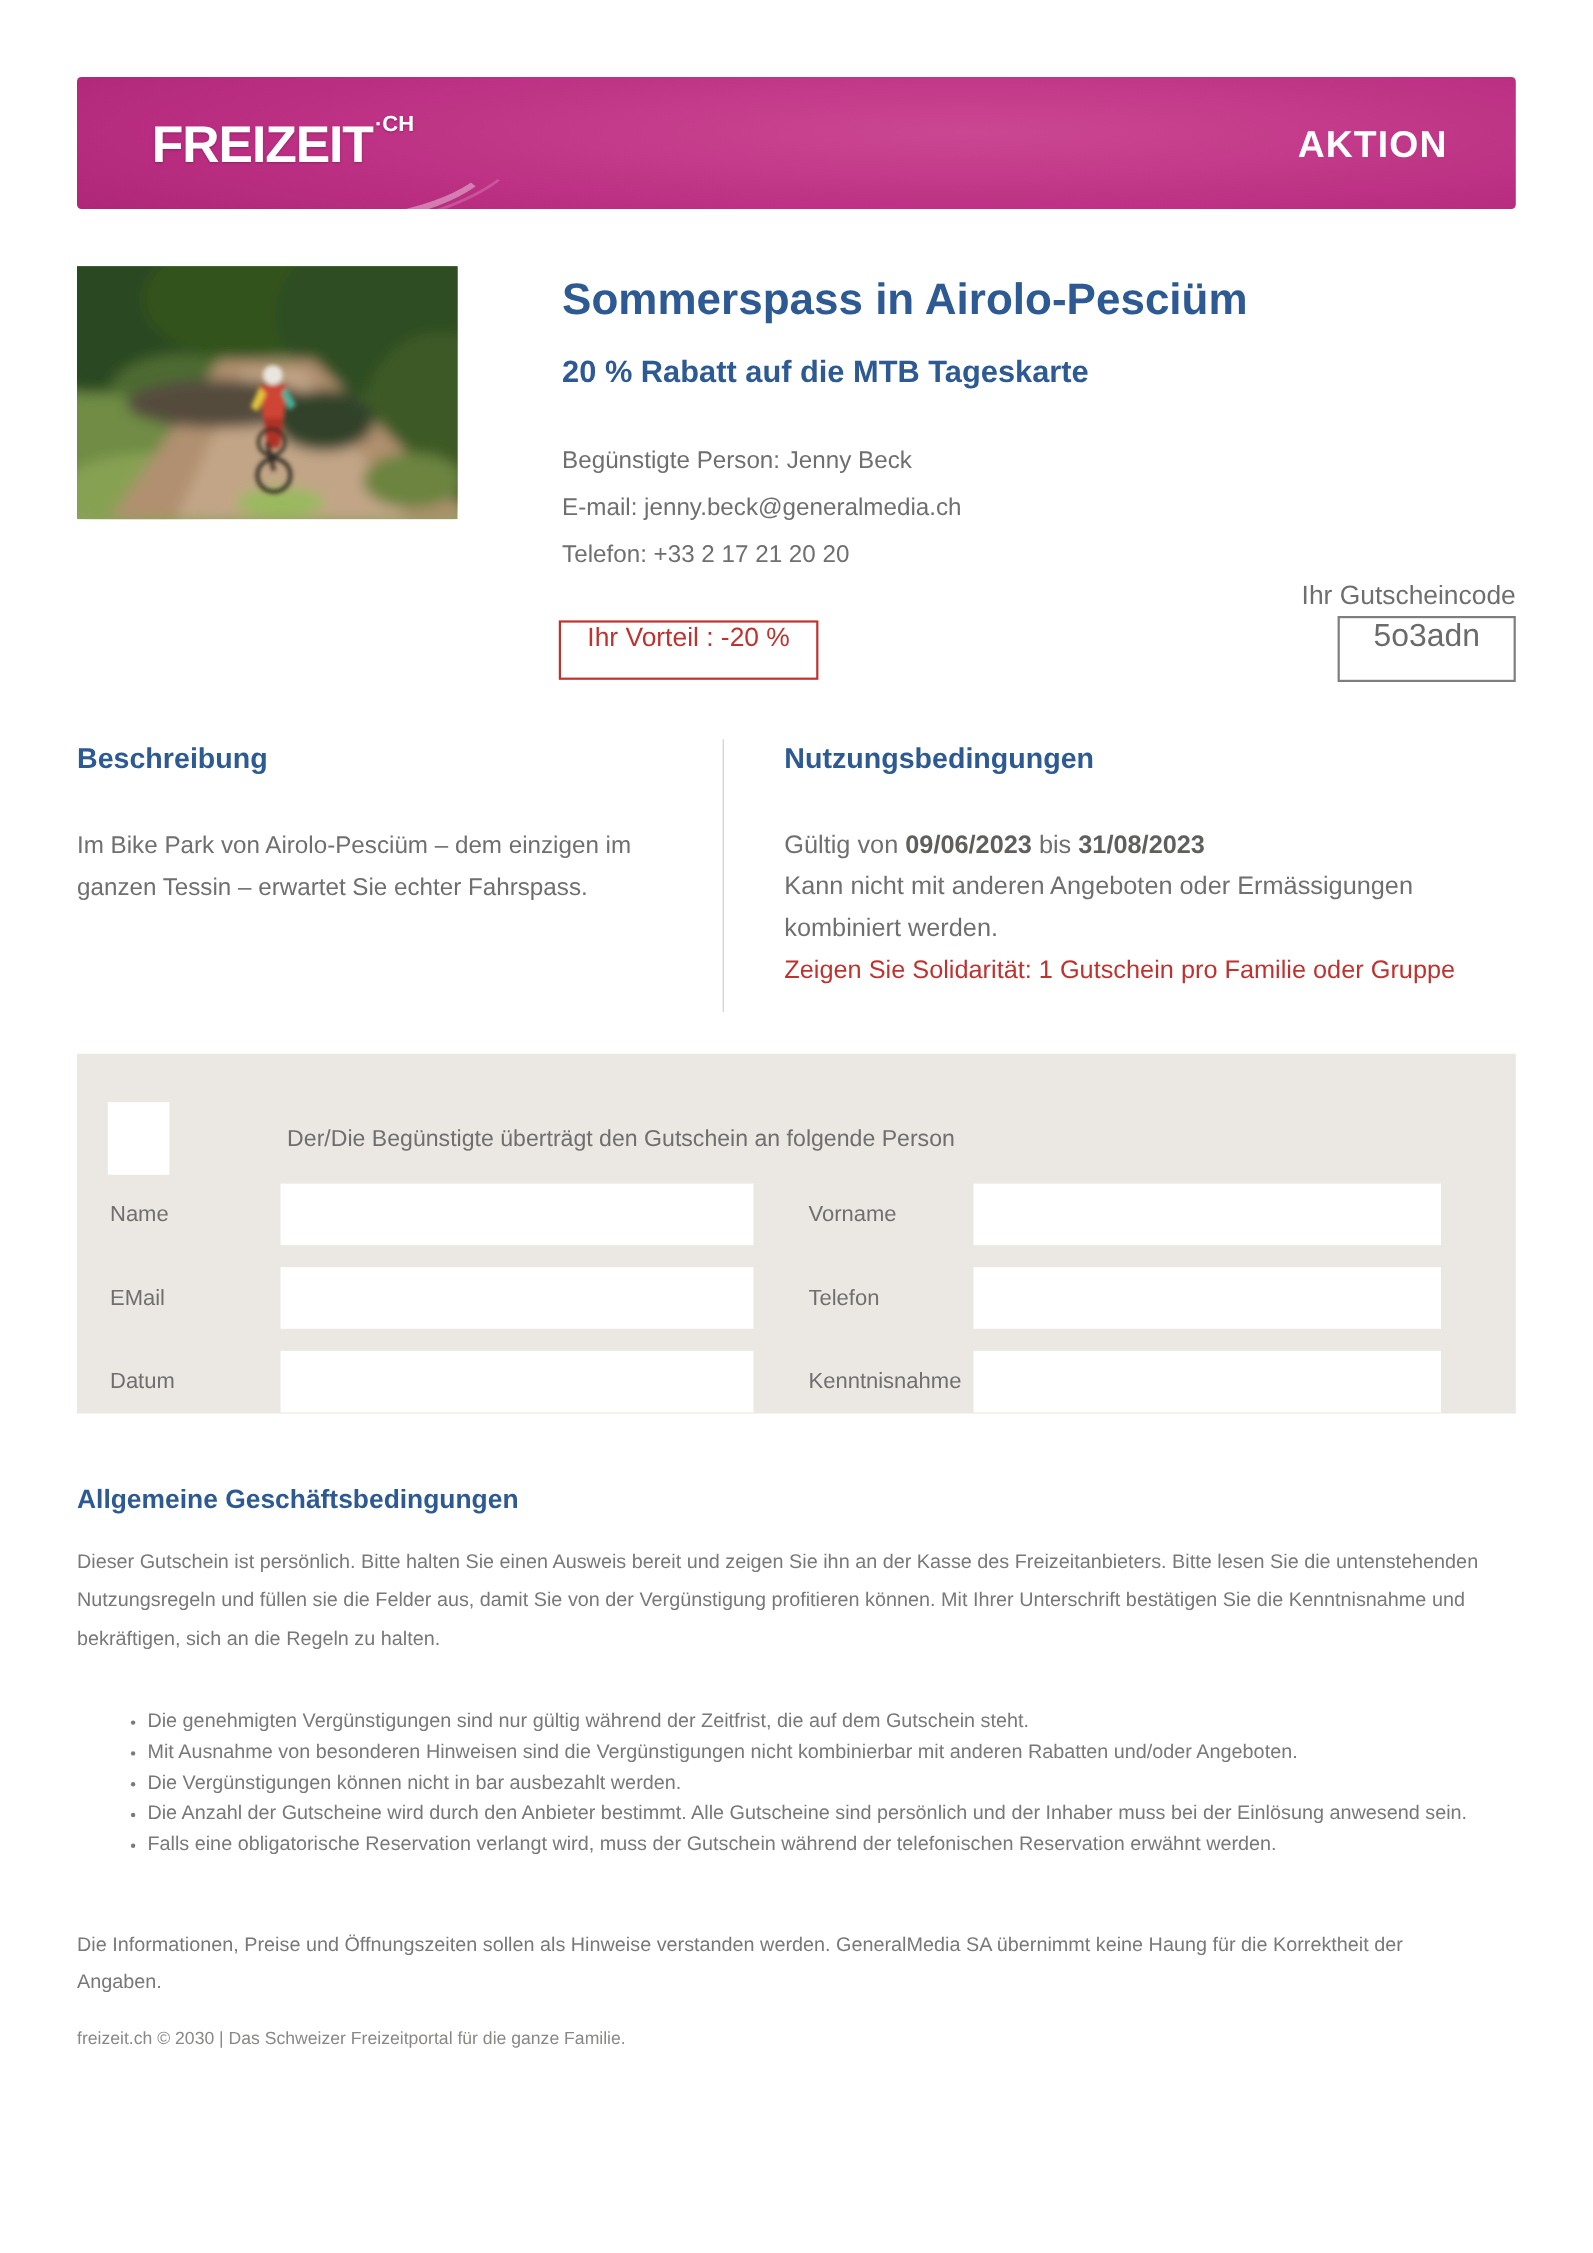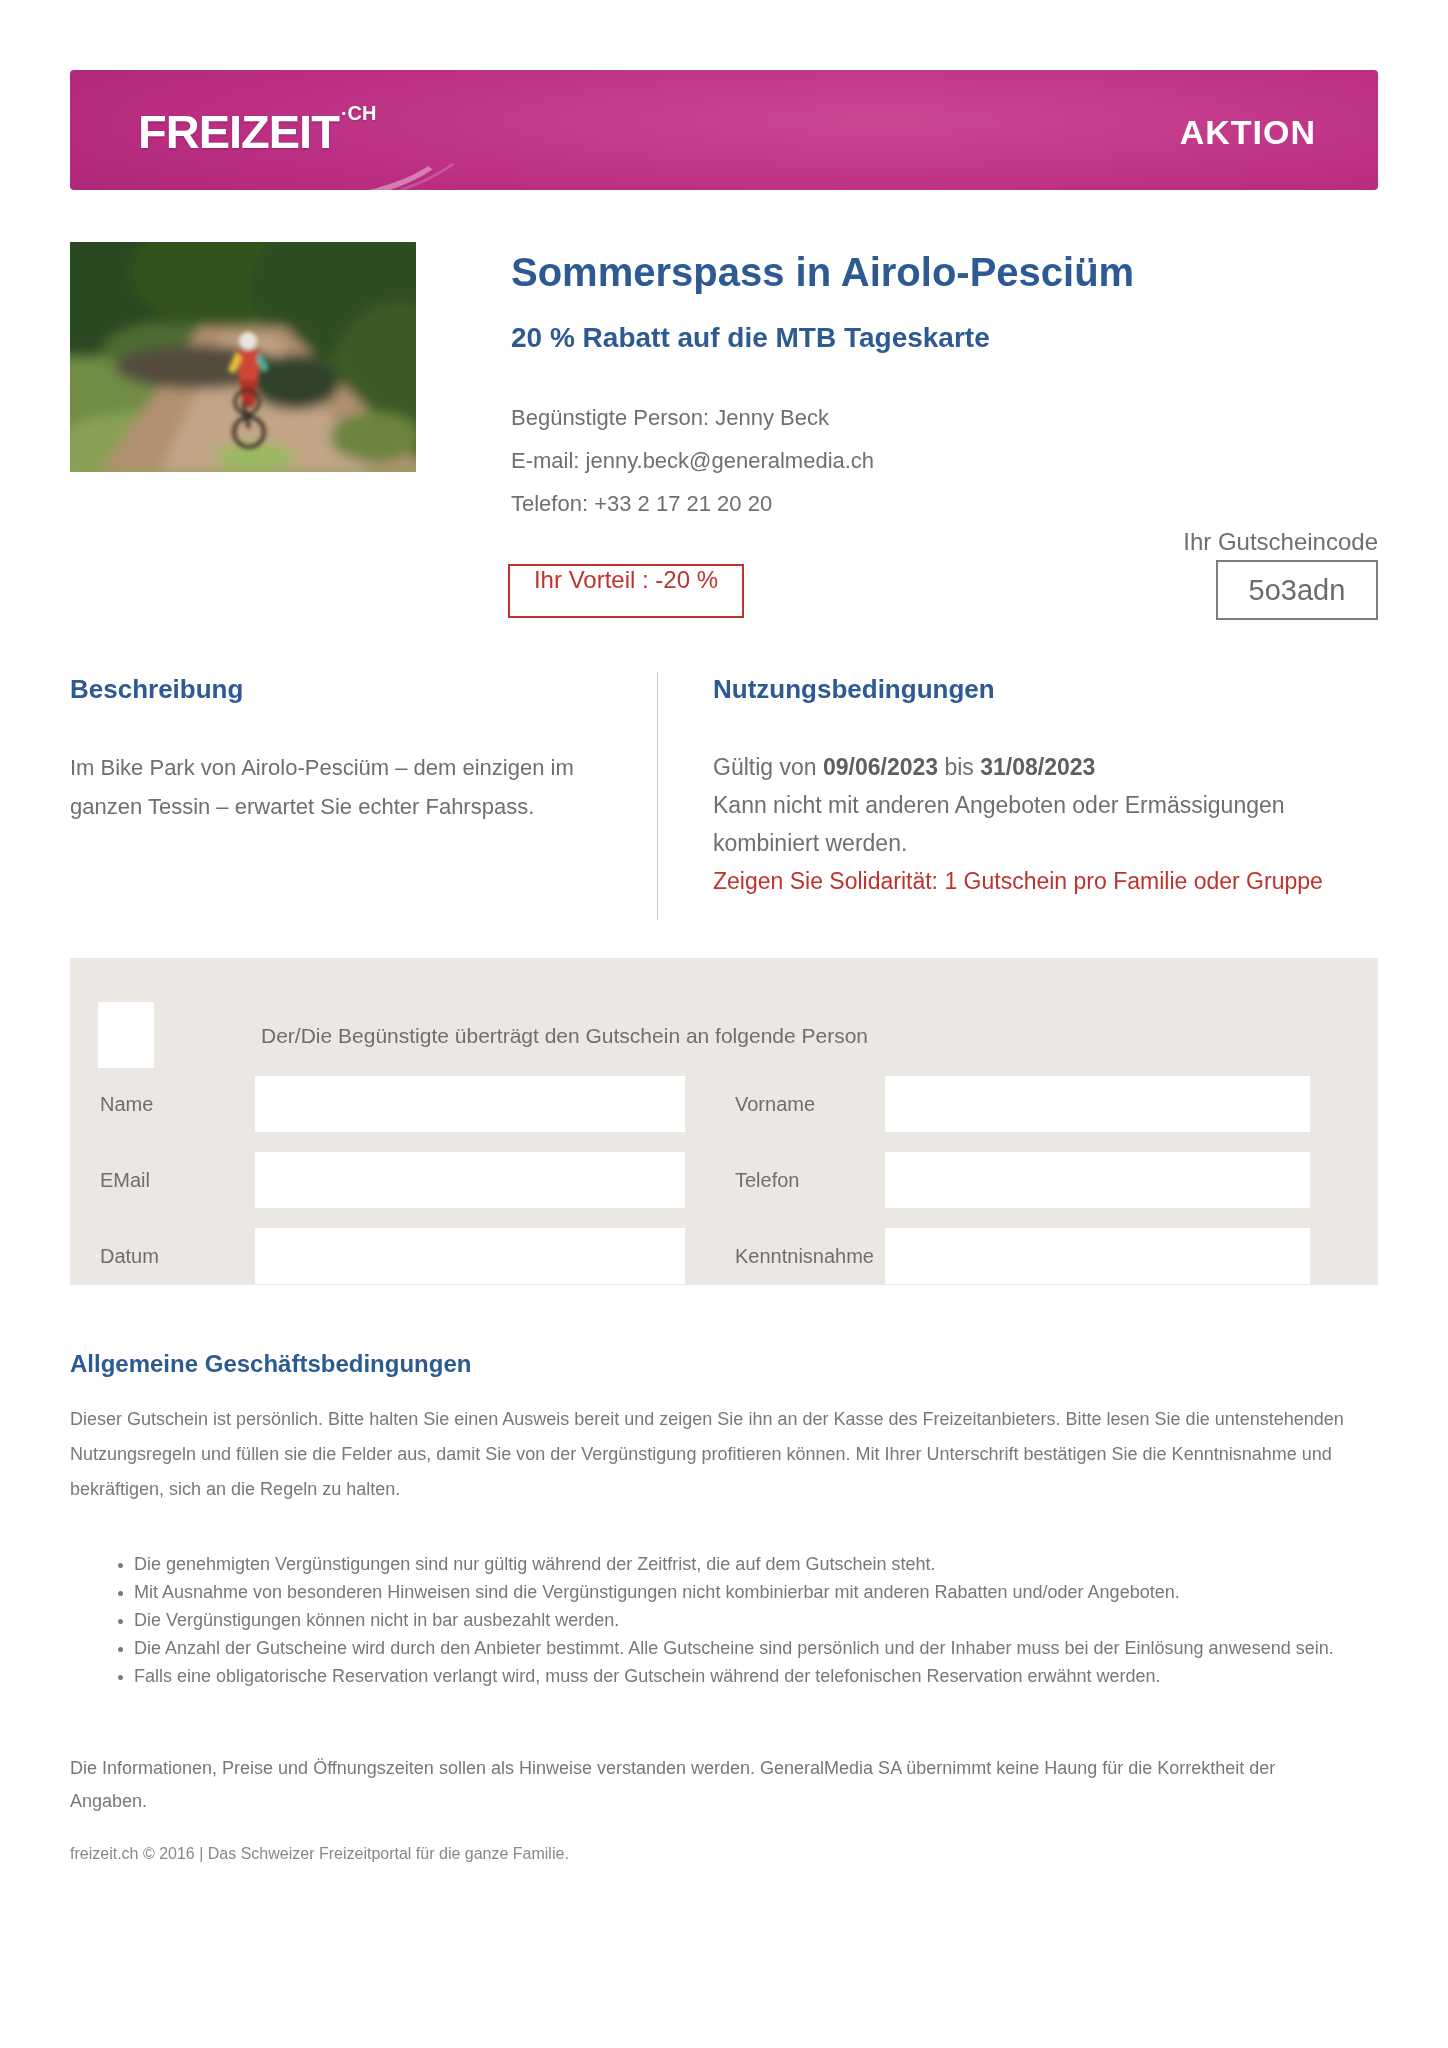--- a/index.html
+++ b/index.html
@@ -40,21 +40,21 @@
 
   
   .photo { left:70px; top:242px; width:346px; height:230px; display:block; }
   .offer-title { left:511px; top:250px; width:680px; font-size:40px; font-weight:bold; color:#2d5a93; }
   .offer-subtitle { left:511px; top:322px; width:680px; font-size:28px; font-weight:bold; color:#2d5a93; }
   .offer-details { left:511px; top:396px; width:680px; font-size:22px; line-height:43px; color:#6f6f6f; }
 
   .code-label { right:70px; top:528px; font-size:24px; color:#6f6f6f; text-align:right; }
   .code-box {
     left:1216px; top:560px; width:162px; height:60px;
-    border:2px solid #7e7e7e; display:flex; align-items:center; justify-content:center;
+    border:2px solid #7e7e7e; display:flex; justify-content:center;
     font-size:29px; color:#6b6b6b;
   }
   .advantage-box {
     left:508px; top:564px; width:236px; height:54px;
     border:2px solid #c0322e; display:flex; align-items:flex-start; justify-content:center;
     font-size:24px; color:#c0322e;
   }
 
   
   .col-heading { font-size:26px; font-weight:bold; color:#2d5a93; }
@@ -199,13 +199,13 @@
   <ul>
     <li>Die genehmigten Vergünstigungen sind nur gültig während der Zeitfrist, die auf dem Gutschein steht.</li>
     <li>Mit Ausnahme von besonderen Hinweisen sind die Vergünstigungen nicht kombinierbar mit anderen Rabatten und/oder Angeboten.</li>
     <li>Die Vergünstigungen können nicht in bar ausbezahlt werden.</li>
     <li>Die Anzahl der Gutscheine wird durch den Anbieter bestimmt. Alle Gutscheine sind persönlich und der Inhaber muss bei der Einlösung anwesend sein.</li>
     <li>Falls eine obligatorische Reservation verlangt wird, muss der Gutschein während der telefonischen Reservation erwähnt werden.</li>
   </ul>
 </div>
 <p class="abs agb-disclaimer">Die Informationen, Preise und Öffnungszeiten sollen als Hinweise verstanden werden. GeneralMedia SA übernimmt keine Haung für die Korrektheit der Angaben.</p>
 
-<p class="abs footer-line">freizeit.ch © 2016 | Das Schweizer Freizeitportal für die ganze Familie.</p>
+<p class="abs footer-line">freizeit.ch © 2030 | Das Schweizer Freizeitportal für die ganze Familie.</p>
 
 </body></html>

